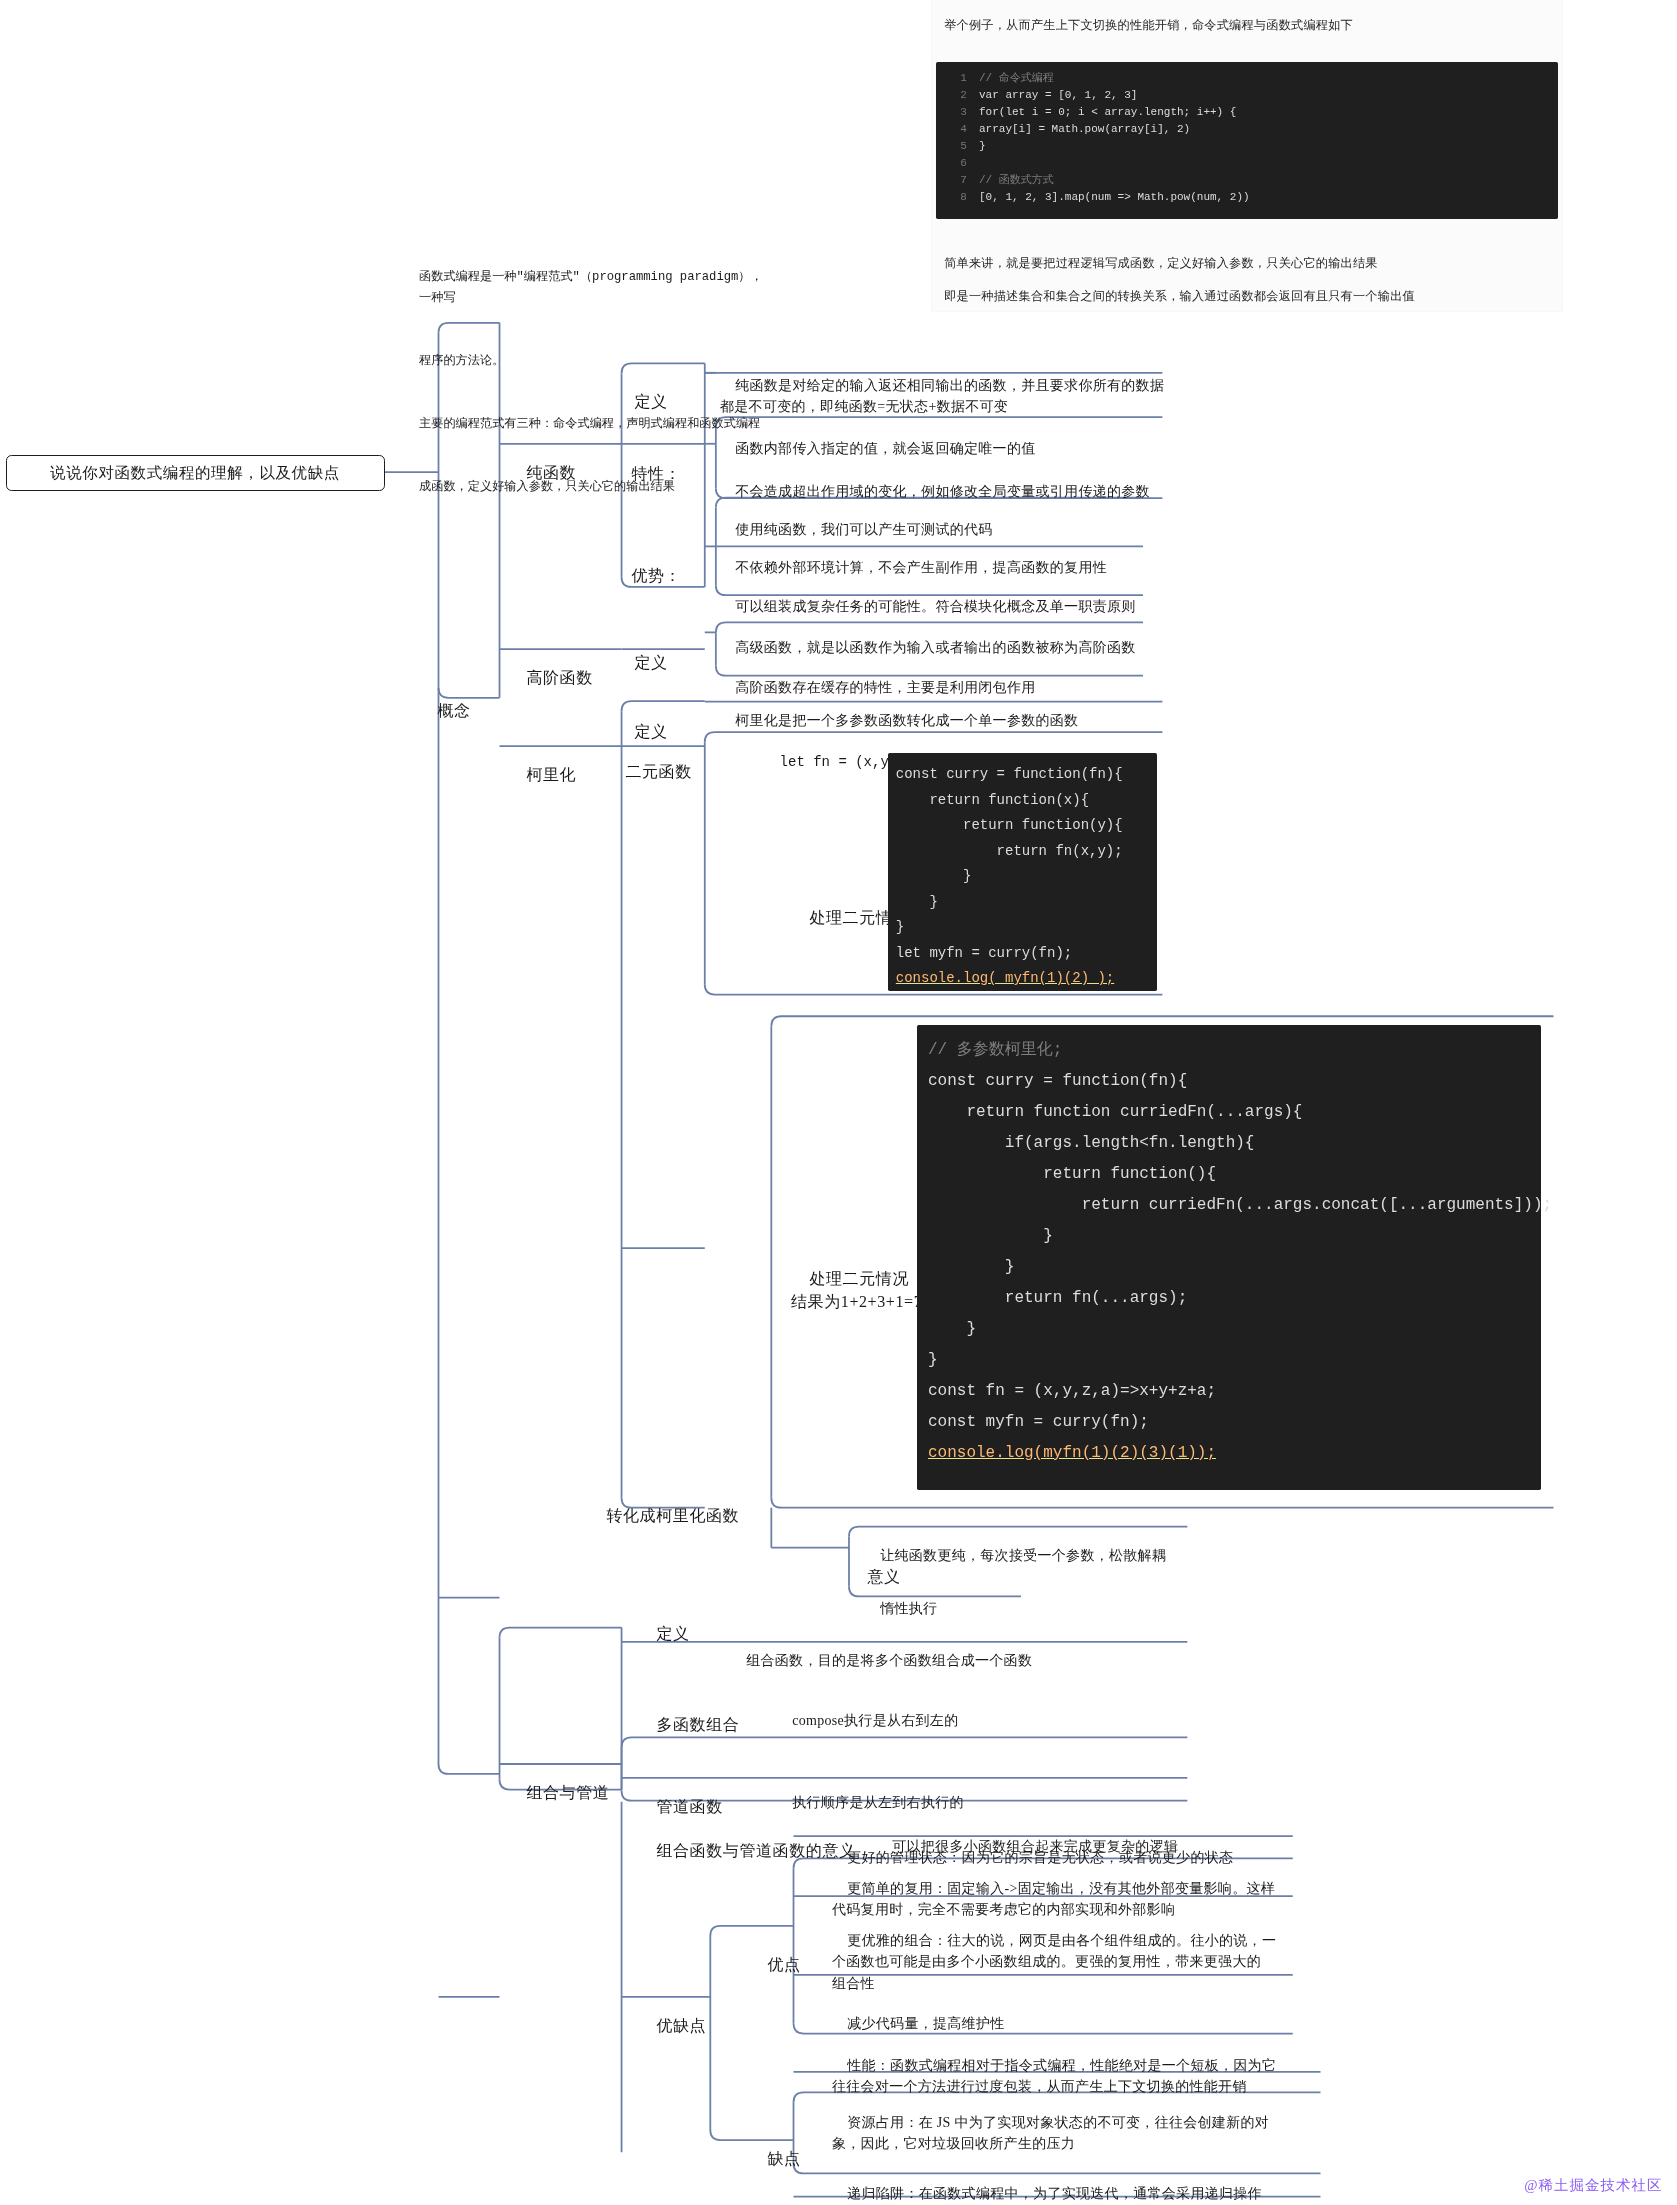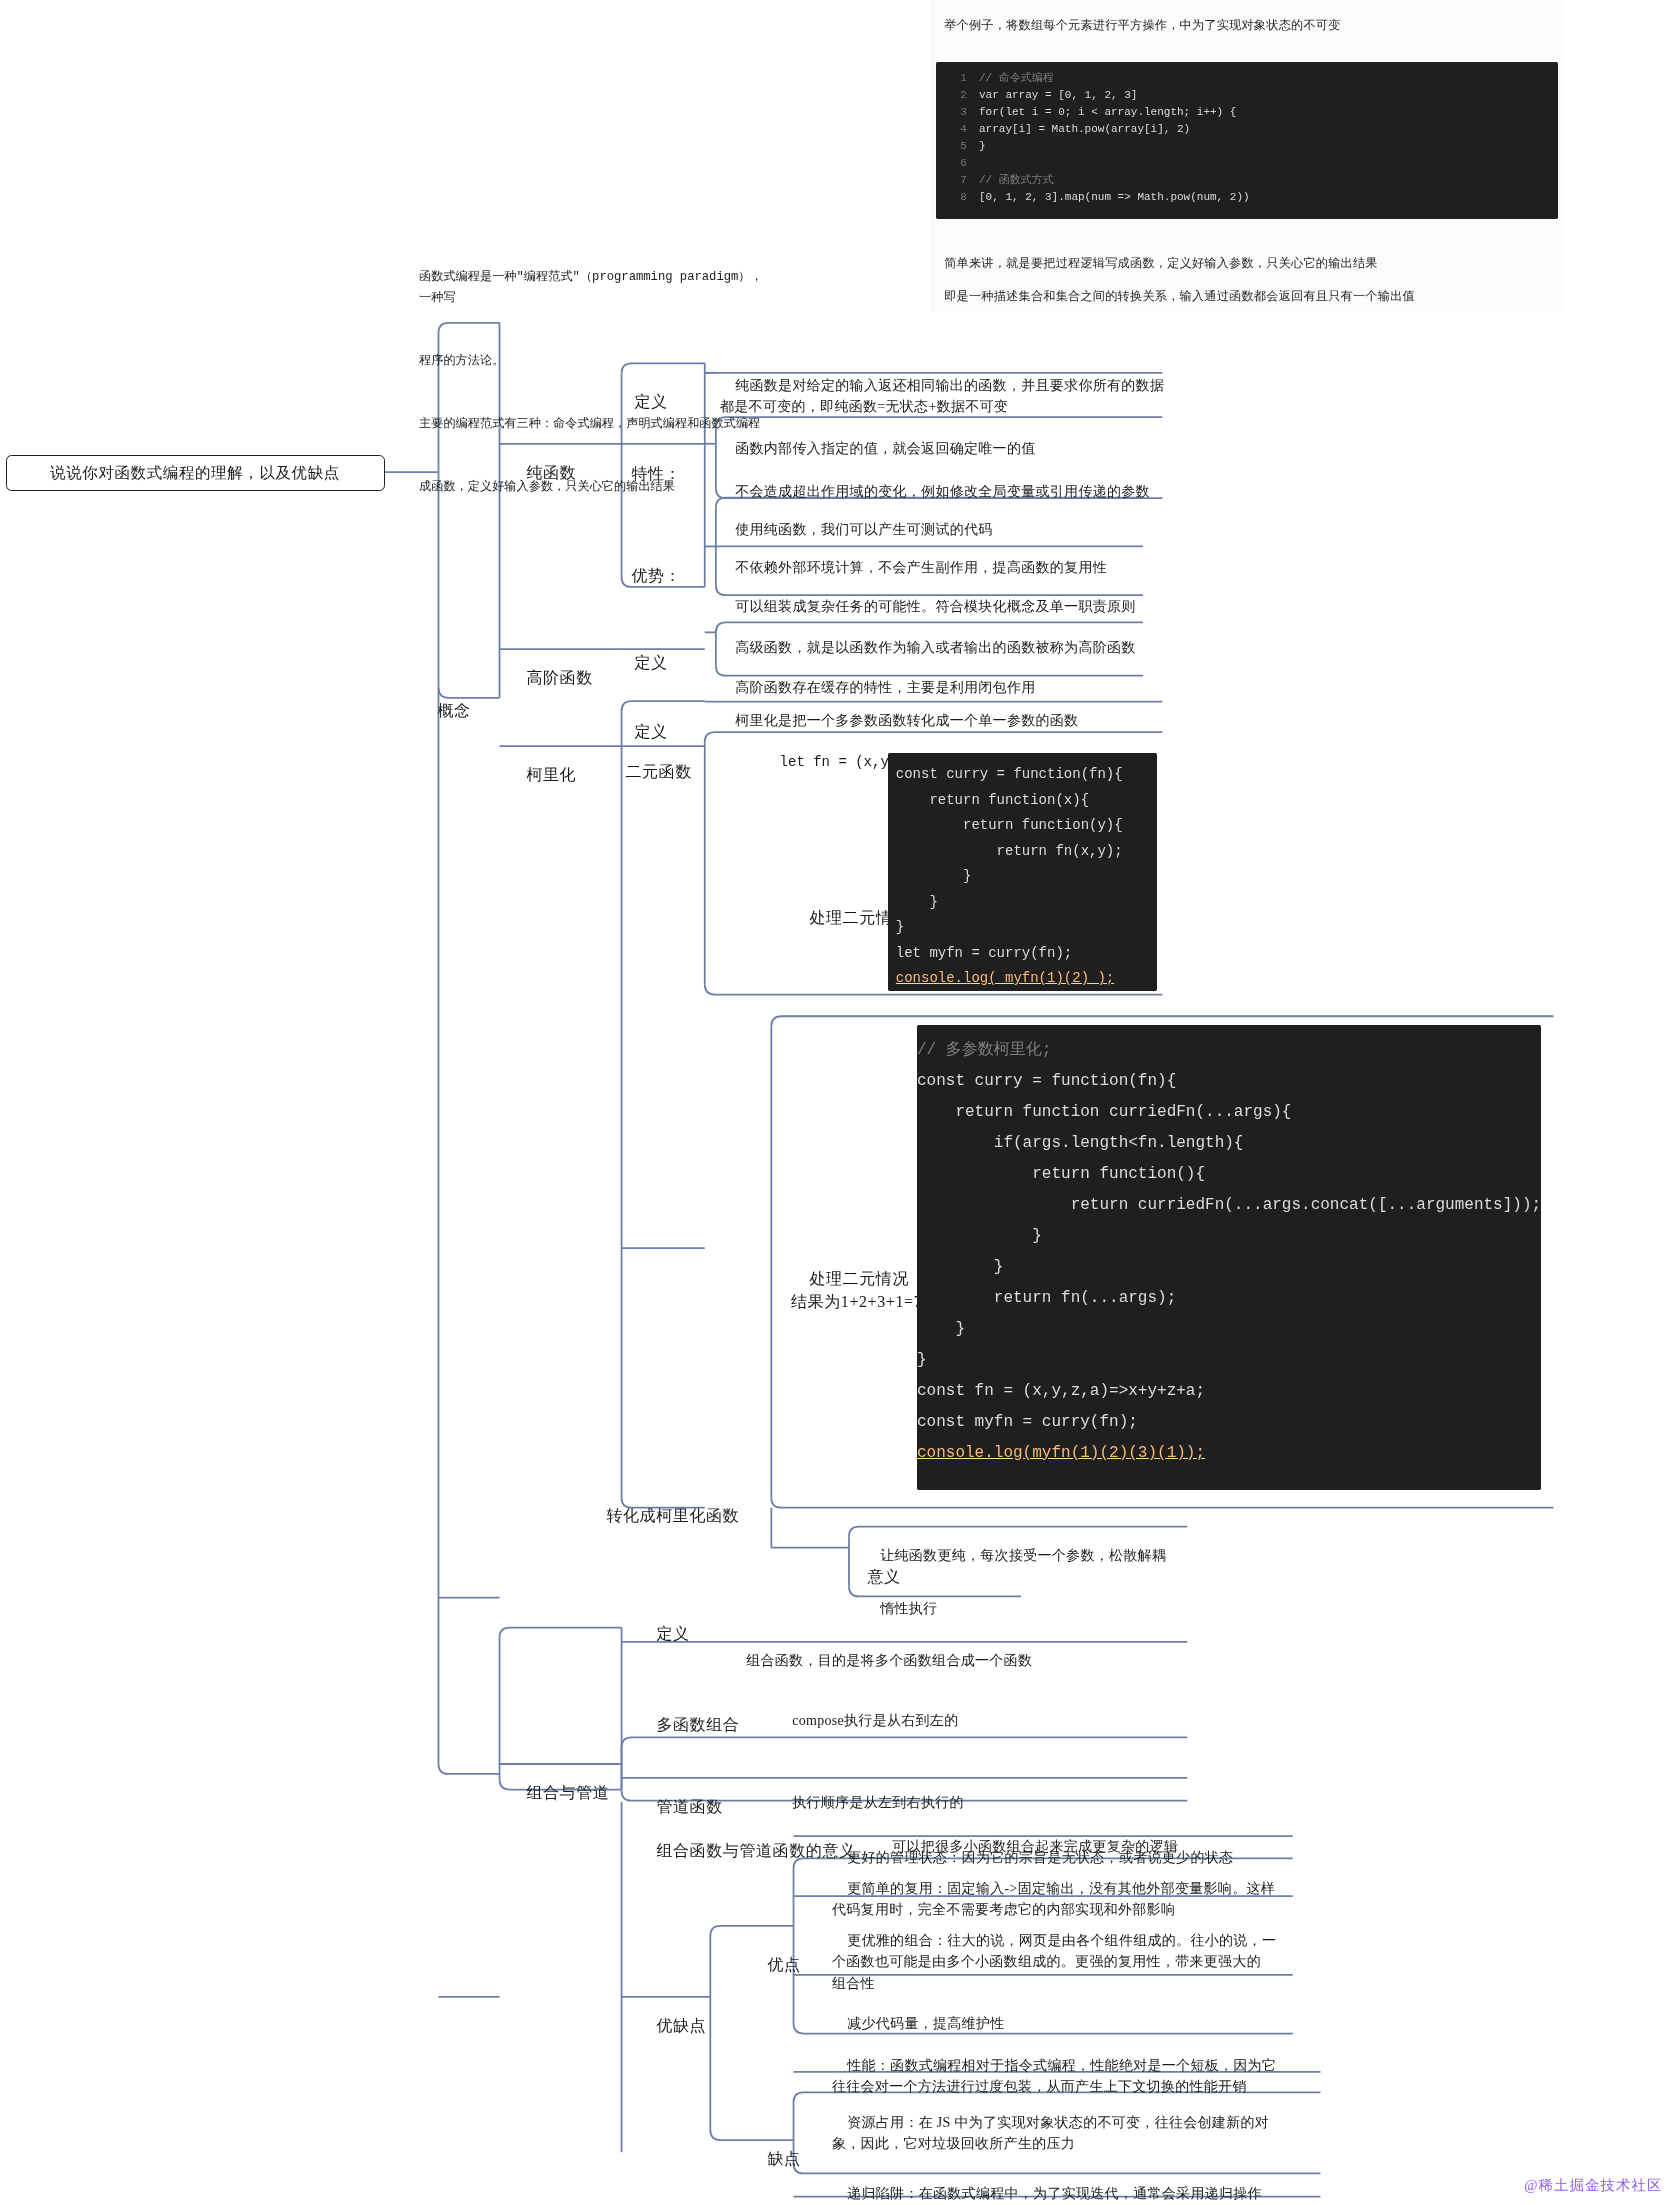--- a/index.html
+++ b/index.html
@@ -47,21 +47,21 @@
   .cb-top .num{width:23px;text-align:right;color:#6e7681;margin-right:12.2px;flex:none;}
   .cmt{color:#7f7f7f;}
   .fnname{color:#fdba74;}
   .plain{color:#ddd;}
   .ul{text-decoration:underline;text-decoration-color:#e5e58a;}
 
   
   .cb2{left:888px;top:753px;width:269px;height:229px;padding:9px 0 0 0;}
   .cb2 .ln{font-size:14px;line-height:25.5px;padding-left:7.8px;white-space:pre;}
   .cb3{left:917px;top:1025px;width:624px;height:455px;padding:10px 0 0 0;}
-  .cb3 .ln{font-size:16px;line-height:31px;padding-left:0;white-space:pre;}
+  .cb3 .ln{font-size:16px;line-height:31px;padding-left:11px;white-space:pre;}
 
   .watermark{
     position:absolute;right:15.5px;bottom:10px;font-size:14.4px;color:#8b5cf6;
     letter-spacing:1.1px;font-family:"Liberation Serif",serif;
   }
 </style>
 </head>
 <body>
 
 <div class="canvas">
@@ -175,21 +175,21 @@
   </div>
 
   <div class="node mono" style="left:419px;top:225px;width:355px;font-size:12.2px;line-height:21px;">
     <div>函数式编程是一种"编程范式"（programming paradigm），一种写</div>
     <div>程序的方法论。</div>
     <div>主要的编程范式有三种：命令式编程，声明式编程和函数式编程</div>
     <div>成函数，定义好输入参数，只关心它的输出结果</div>
   </div>
 
   <div class="panel">
-    <div class="ptext p1">举个例子，将数组每个元素进行平方操作，中为了实现对象状态的不可变</div>
+    <div class="ptext p1">举个例子，从而产生上下文切换的性能开销，命令式编程与函数式编程如下</div>
     <div class="ptext p2">简单来讲，就是要把过程逻辑写成函数，定义好输入参数，只关心它的输出结果</div>
     <div class="ptext p3">即是一种描述集合和集合之间的转换关系，输入通过函数都会返回有且只有一个输出值</div>
   </div>
 
   <div class="codeblock cb-top">
     <div class="ln">
         <span class="num">1</span>
         <span class="cmt">// 命令式编程</span>
       </div>
     <div class="ln">

